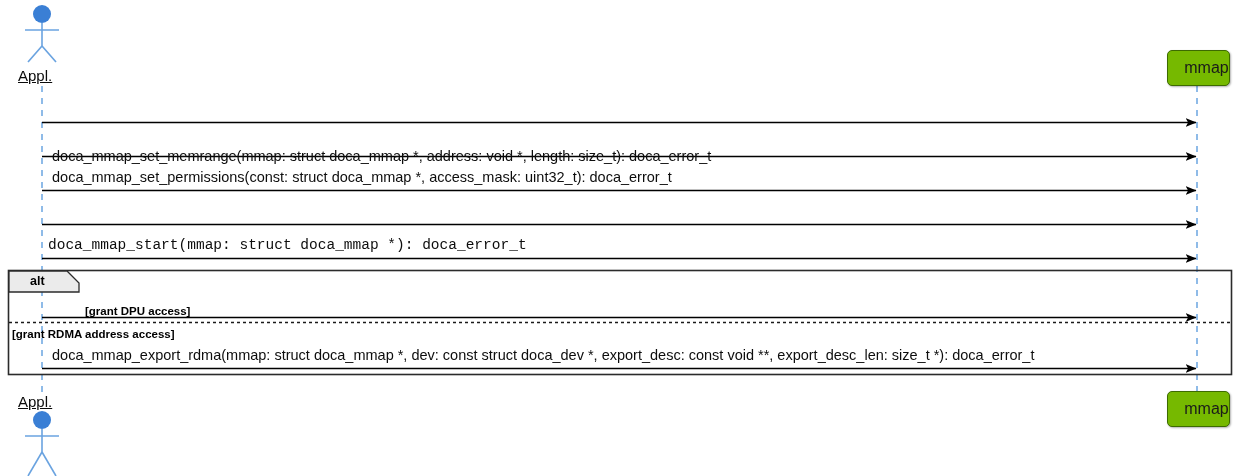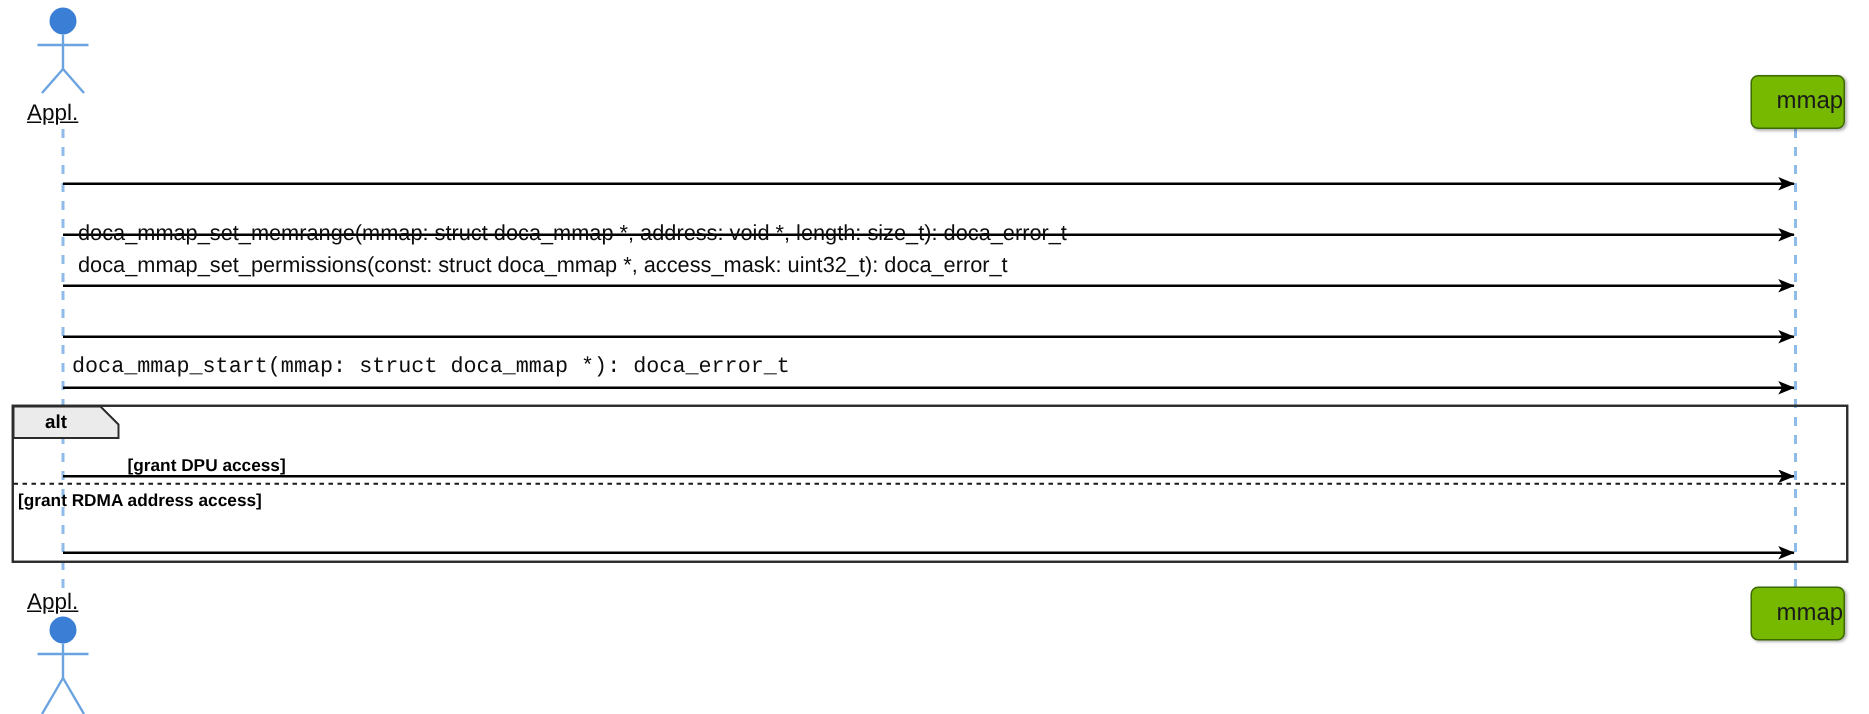--- a/index.html
+++ b/index.html
@@ -151,14 +151,15 @@
 
   <div class="lbl message-label" style="left:48px; top:238px;font-family:Liberation Mono, monospace;">doca_mmap_start(mmap: struct doca_mmap *): doca_error_t</div>
 
   <div class="lbl frag-operator" style="left:30px; top:275px;">alt</div>
 
   <div class="lbl frag-guard" style="left:85px; top:276px;margin-top:29px;">[grant DPU access]</div>
 
 
   <div class="lbl frag-guard" style="left:12px; top:328px;">[grant RDMA address access]</div>
 
+  <div class="lbl message-label" style="left:52px; top:348px;">doca_mmap_export_rdma(mmap: struct doca_mmap *, dev: const struct doca_dev *, export_desc: const void **, export_desc_len: size_t *): doca_error_t</div>
 
 </div>
 
 </body></html>

